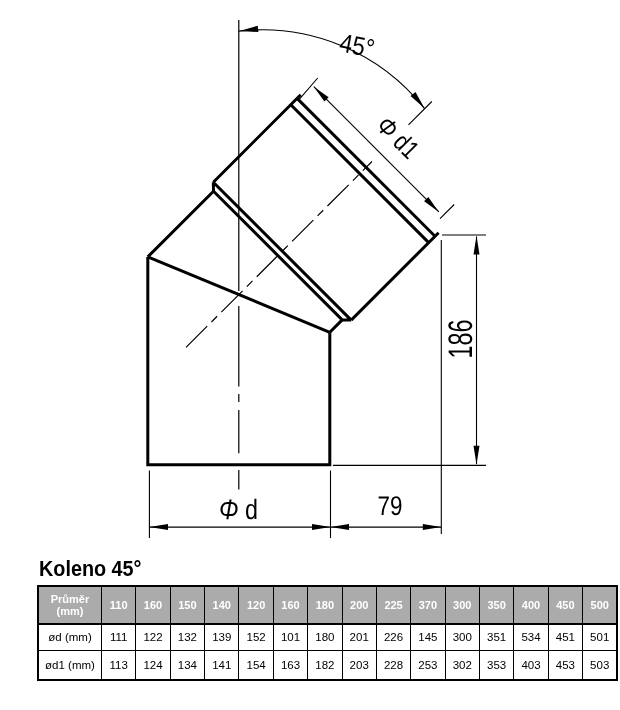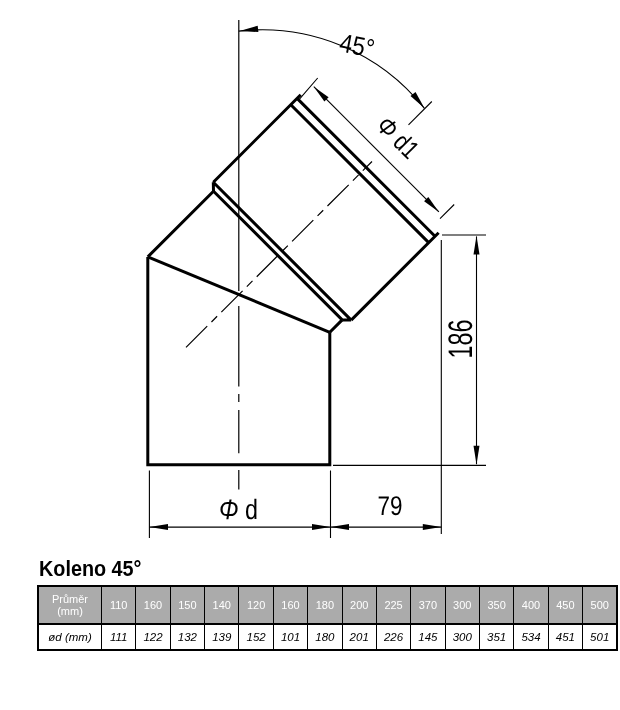--- a/index.html
+++ b/index.html
@@ -4,25 +4,25 @@
 <style>
 html,body{margin:0;padding:0;background:#fff;width:620px;height:710px;overflow:hidden;
 font-family:"Liberation Sans", sans-serif;}
 #page{position:relative;width:620px;height:710px;background:#fff;}
 svg{position:absolute;left:0;top:0;}
 #title{position:absolute;left:39px;top:556px;font-size:22px;font-weight:bold;color:#000;
 transform:scaleX(0.9);transform-origin:left center;}
 table{position:absolute;left:37px;top:585px;border-collapse:collapse;table-layout:fixed;
 border:2px solid #000;width:578px;}
 td{border:1px solid #000;text-align:center;vertical-align:middle;font-size:11.5px;color:#000;padding:0;}
-tr.hd td{background:#ababab;color:#fff;font-weight:normal;font-size:11px;border-bottom:2px solid #000;}
+tr.hd td{background:#ababab;color:#fff;font-weight:bold;font-size:11px;border-bottom:2px solid #000;}
 td.c1{width:62px;}
 td.cn{width:33.37px;}
 tr.hd{height:38px;}
-tr.r1{height:26px;font-style:italic;}
+tr.r1{height:26px;}
 tr.r2{height:30px;}
 </style>
 </head>
 <body>
 <div id="page">
 
 <svg width="620" height="560" viewBox="0 0 620 560">
 <g stroke="#000" fill="none">
 
   <g stroke-width="1.2">
@@ -131,15 +131,33 @@
           <td>180</td>
           <td>201</td>
           <td>226</td>
           <td>145</td>
           <td>300</td>
           <td>351</td>
           <td>534</td>
           <td>451</td>
           <td>501</td>
 </tr>
+<tr class="r2">
+<td>ød1 (mm)</td>
+<td>113</td>
+          <td>124</td>
+          <td>134</td>
+          <td>141</td>
+          <td>154</td>
+          <td>163</td>
+          <td>182</td>
+          <td>203</td>
+          <td>228</td>
+          <td>253</td>
+          <td>302</td>
+          <td>353</td>
+          <td>403</td>
+          <td>453</td>
+          <td>503</td>
+</tr>
 </tbody>
     </table>
 </div>
 
 </body></html>

